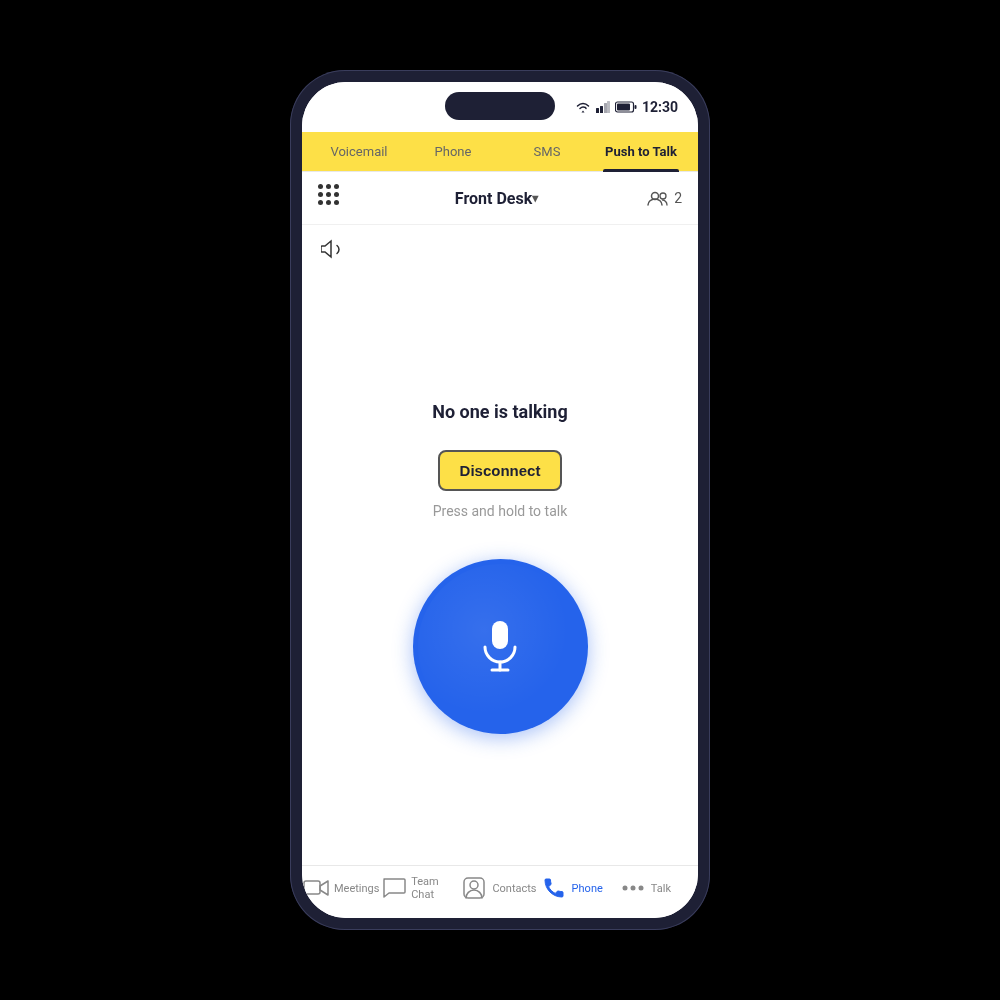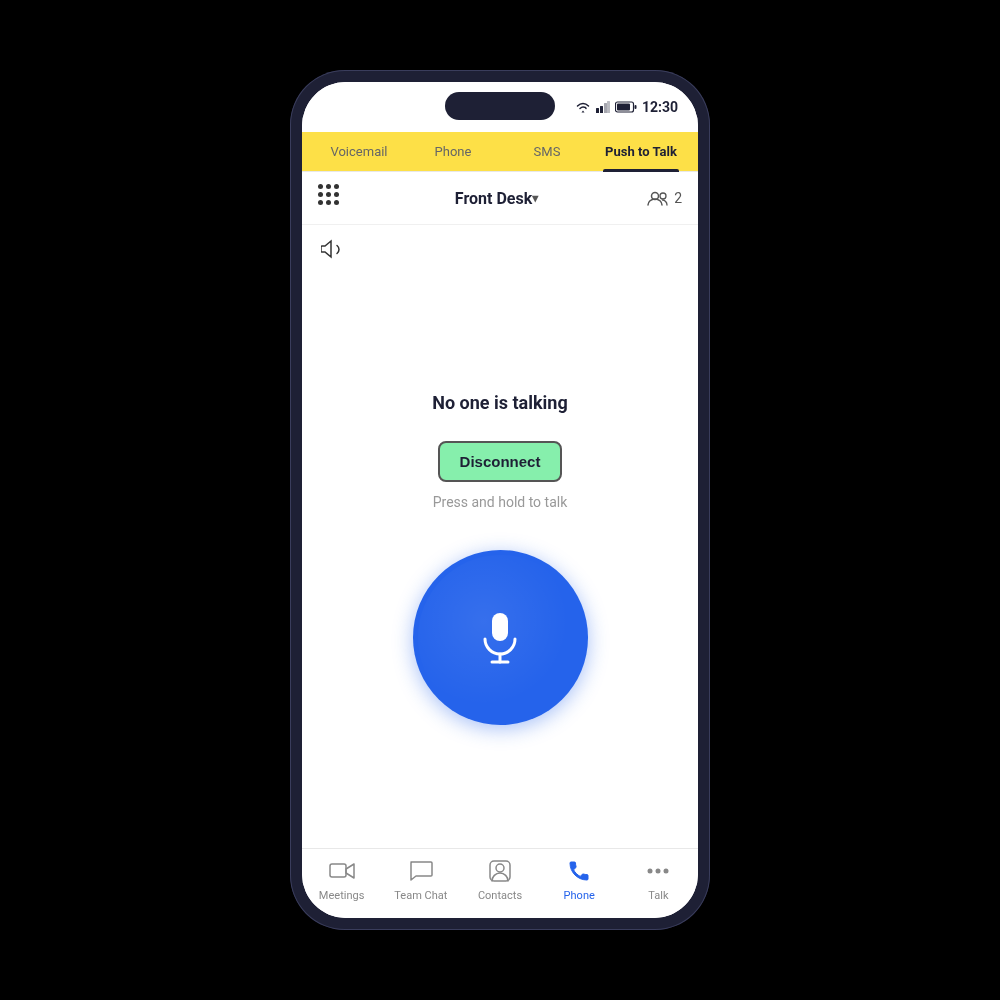--- a/index.html
+++ b/index.html
@@ -189,21 +189,21 @@
 
     .no-one-talking {
       font-size: 18px;
       font-weight: 700;
       color: #1e2035;
       margin-bottom: 16px;
     }
 
     .disconnect-btn {
       border: 2px solid #555;
-      background: #86efac;
+      background: #fde047;
       color: #1e2035;
       font-size: 15px;
       font-weight: 700;
       padding: 10px 20px;
       border-radius: 8px;
       cursor: pointer;
     }
 
     .press-hold-text {
       font-size: 14px;
@@ -237,21 +237,21 @@
       display: flex;
       border-top: 1px solid #e8e8e8;
       background: #fff;
       padding: 8px 0 16px;
       flex-shrink: 0;
     }
 
     .nav-item {
       flex: 1;
       display: flex;
-      flex-direction: column;
+      flex-direction: row;
       align-items: center;
       gap: 4px;
       cursor: pointer;
     }
 
     .nav-icon {
       width: 28px;
       height: 28px;
       display: flex;
       align-items: center;

